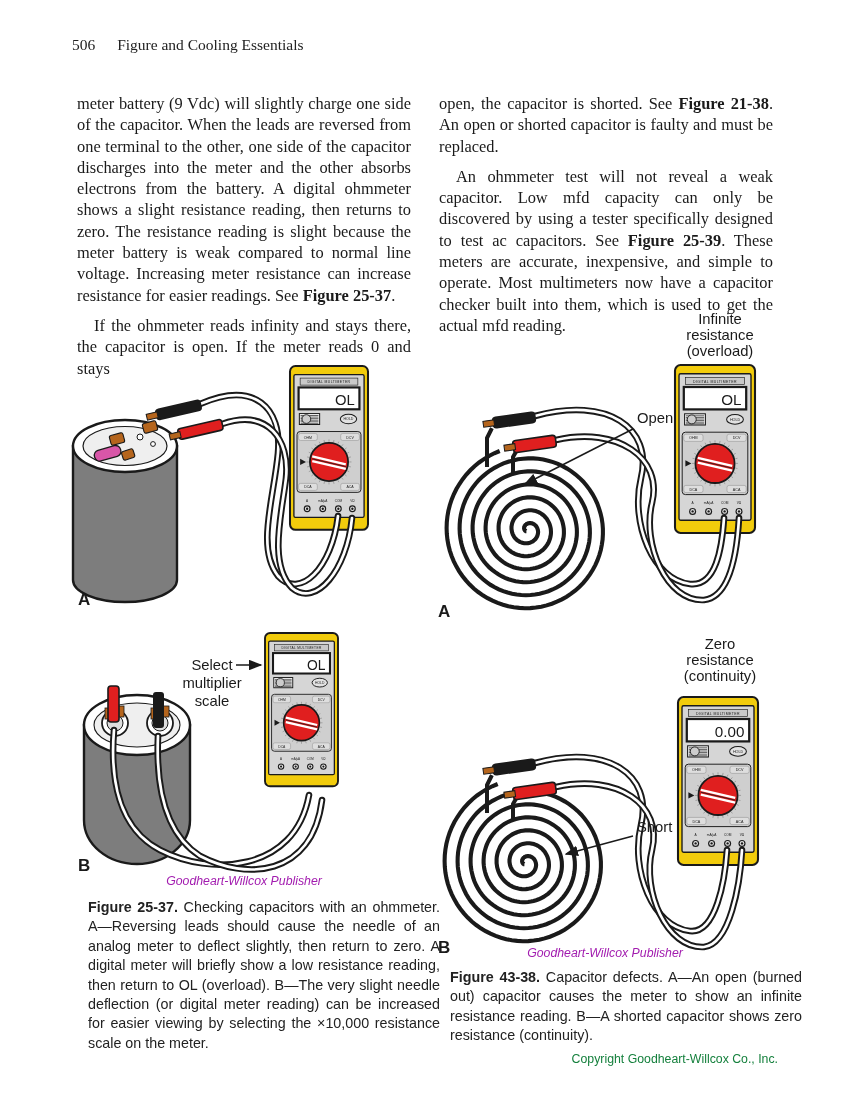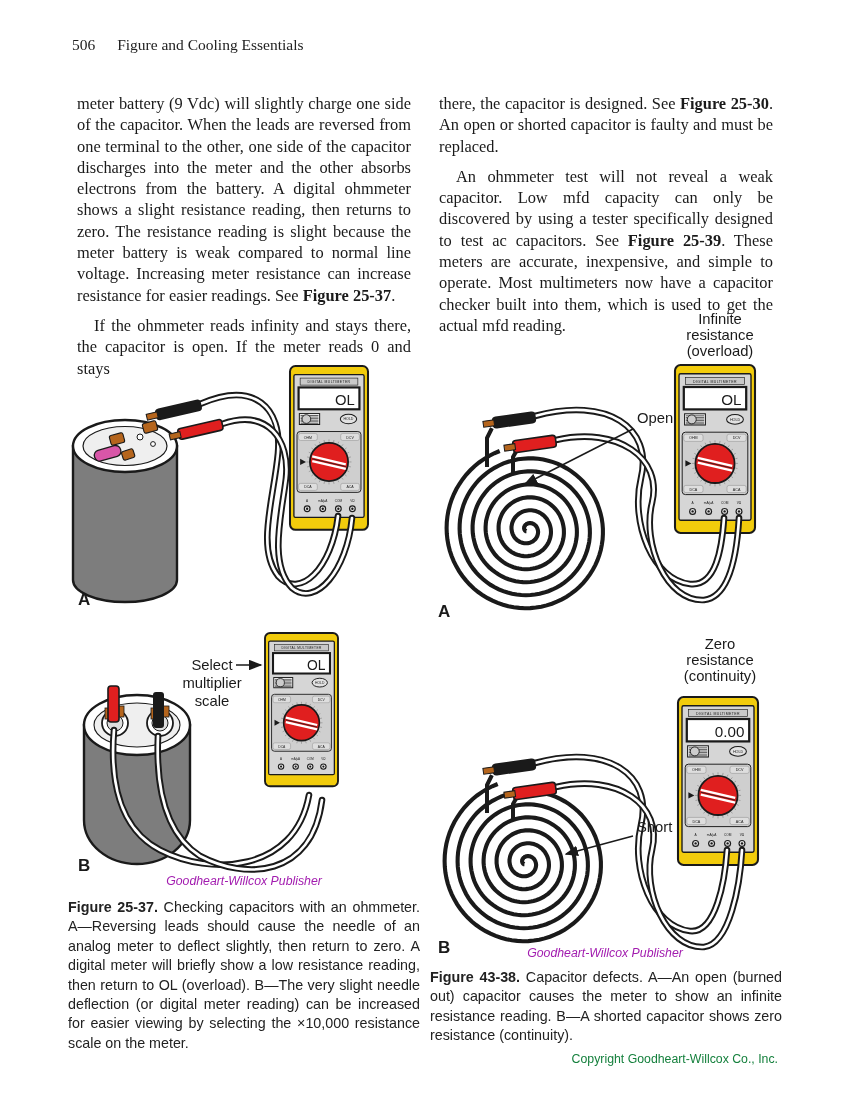--- a/index.html
+++ b/index.html
@@ -8,21 +8,21 @@
   .hdr{position:absolute;top:36px;left:72px;font-size:15.5px;color:#222;}
   .hdr .num{margin-right:18px;}
   .col{position:absolute;width:352px;text-align:justify;font-size:16.4px;line-height:21.3px;}
   .col p{margin:9px;}
   .col p.ind{text-indent:17px;}
   #colL{left:68px;top:84px;}
   #colR{left:430px;top:84px;}
   .figsvg{position:absolute;}
   .credit{position:absolute;font:italic 12.3px "Liberation Sans",sans-serif;color:#a21caf;text-align:center;}
   .caption{position:absolute;width:352px;font:14.3px/19.4px "Liberation Sans",sans-serif;
-           color:#222;text-align:justify;}
+           color:#222;text-align:justify;margin-left:20px;}
   .caption b{font-weight:bold;}
   .copyright{position:absolute;font:12.3px "Liberation Sans",sans-serif;color:#15803d;text-align:right;}
   .wireO{fill:none;stroke:#1a1a1a;stroke-width:6.6;stroke-linecap:round;}
   .wireI{fill:none;stroke:#ffffff;stroke-width:2.7;stroke-linecap:round;}
   .spiral{fill:none;stroke:#1a1a1a;stroke-width:4.1;}
   .hook{fill:none;stroke:#1a1a1a;stroke-width:4;stroke-linecap:square;}
   .note{font:14.8px "Liberation Sans",sans-serif;fill:#1a1a1a;}
   .figlet{font:bold 17px "Liberation Sans",sans-serif;fill:#1a1a1a;}
   .callout-line{stroke:#1a1a1a;stroke-width:1.5;fill:none;}
 </style>
@@ -34,21 +34,21 @@
   <div class="hdr">
     <span class="num">506</span>
     <span>Figure and Cooling Essentials</span>
   </div>
 
   <div id="colL" class="col">
     <p><span>meter battery (9 Vdc) will slightly charge one side of the capacitor. When the leads are reversed from one terminal to the other, one side of the capacitor discharges into the meter and the other absorbs electrons from the battery. A digital ohmmeter shows a slight resistance reading, then returns to zero. The resistance reading is slight because the meter battery is weak compared to normal line voltage. Increasing meter resistance can increase resistance for easier readings. See </span><b>Figure 25-37</b><span>.</span></p>
     <p class="ind"><span>If the ohmmeter reads infinity and stays there, the capacitor is open. If the meter reads 0 and stays</span></p>
   </div>
   <div id="colR" class="col">
-    <p><span>there, the capacitor is designed. See </span><b>Figure 25-30</b><span>. An open or shorted capacitor is faulty and must be replaced.</span></p>
+    <p><span>open, the capacitor is shorted. See </span><b>Figure 21-38</b><span>. An open or shorted capacitor is faulty and must be replaced.</span></p>
     <p class="ind"><span>An ohmmeter test will not reveal a weak capacitor. Low mfd capacity can only be discovered by using a tester specifically designed to test ac capacitors. See </span><b>Figure 25-39</b><span>. These meters are accurate, inexpensive, and simple to operate. Most multimeters now have a capacitor checker built into them, which is used to get the actual mfd reading.</span></p>
   </div>
 
   <svg class="figsvg" style="left:60px;top:358px" width="365" height="255" viewBox="0 0 365 255">
 
     <g>
       <path d="M 13 88 L 13 222 A 52 22 0 0 0 117 222 L 117 88 Z" fill="#7d7d7d" stroke="#1a1a1a" stroke-width="2.4"></path>
       <ellipse cx="65" cy="88" rx="52" ry="26" fill="#ffffff" stroke="#1a1a1a" stroke-width="2.4"></ellipse>
       <ellipse cx="65" cy="88" rx="42" ry="19.5" fill="#efefef" stroke="#1a1a1a" stroke-width="1.2"></ellipse>
       <circle cx="80" cy="79" r="3" fill="#ffffff" stroke="#1a1a1a" stroke-width="1"></circle>

